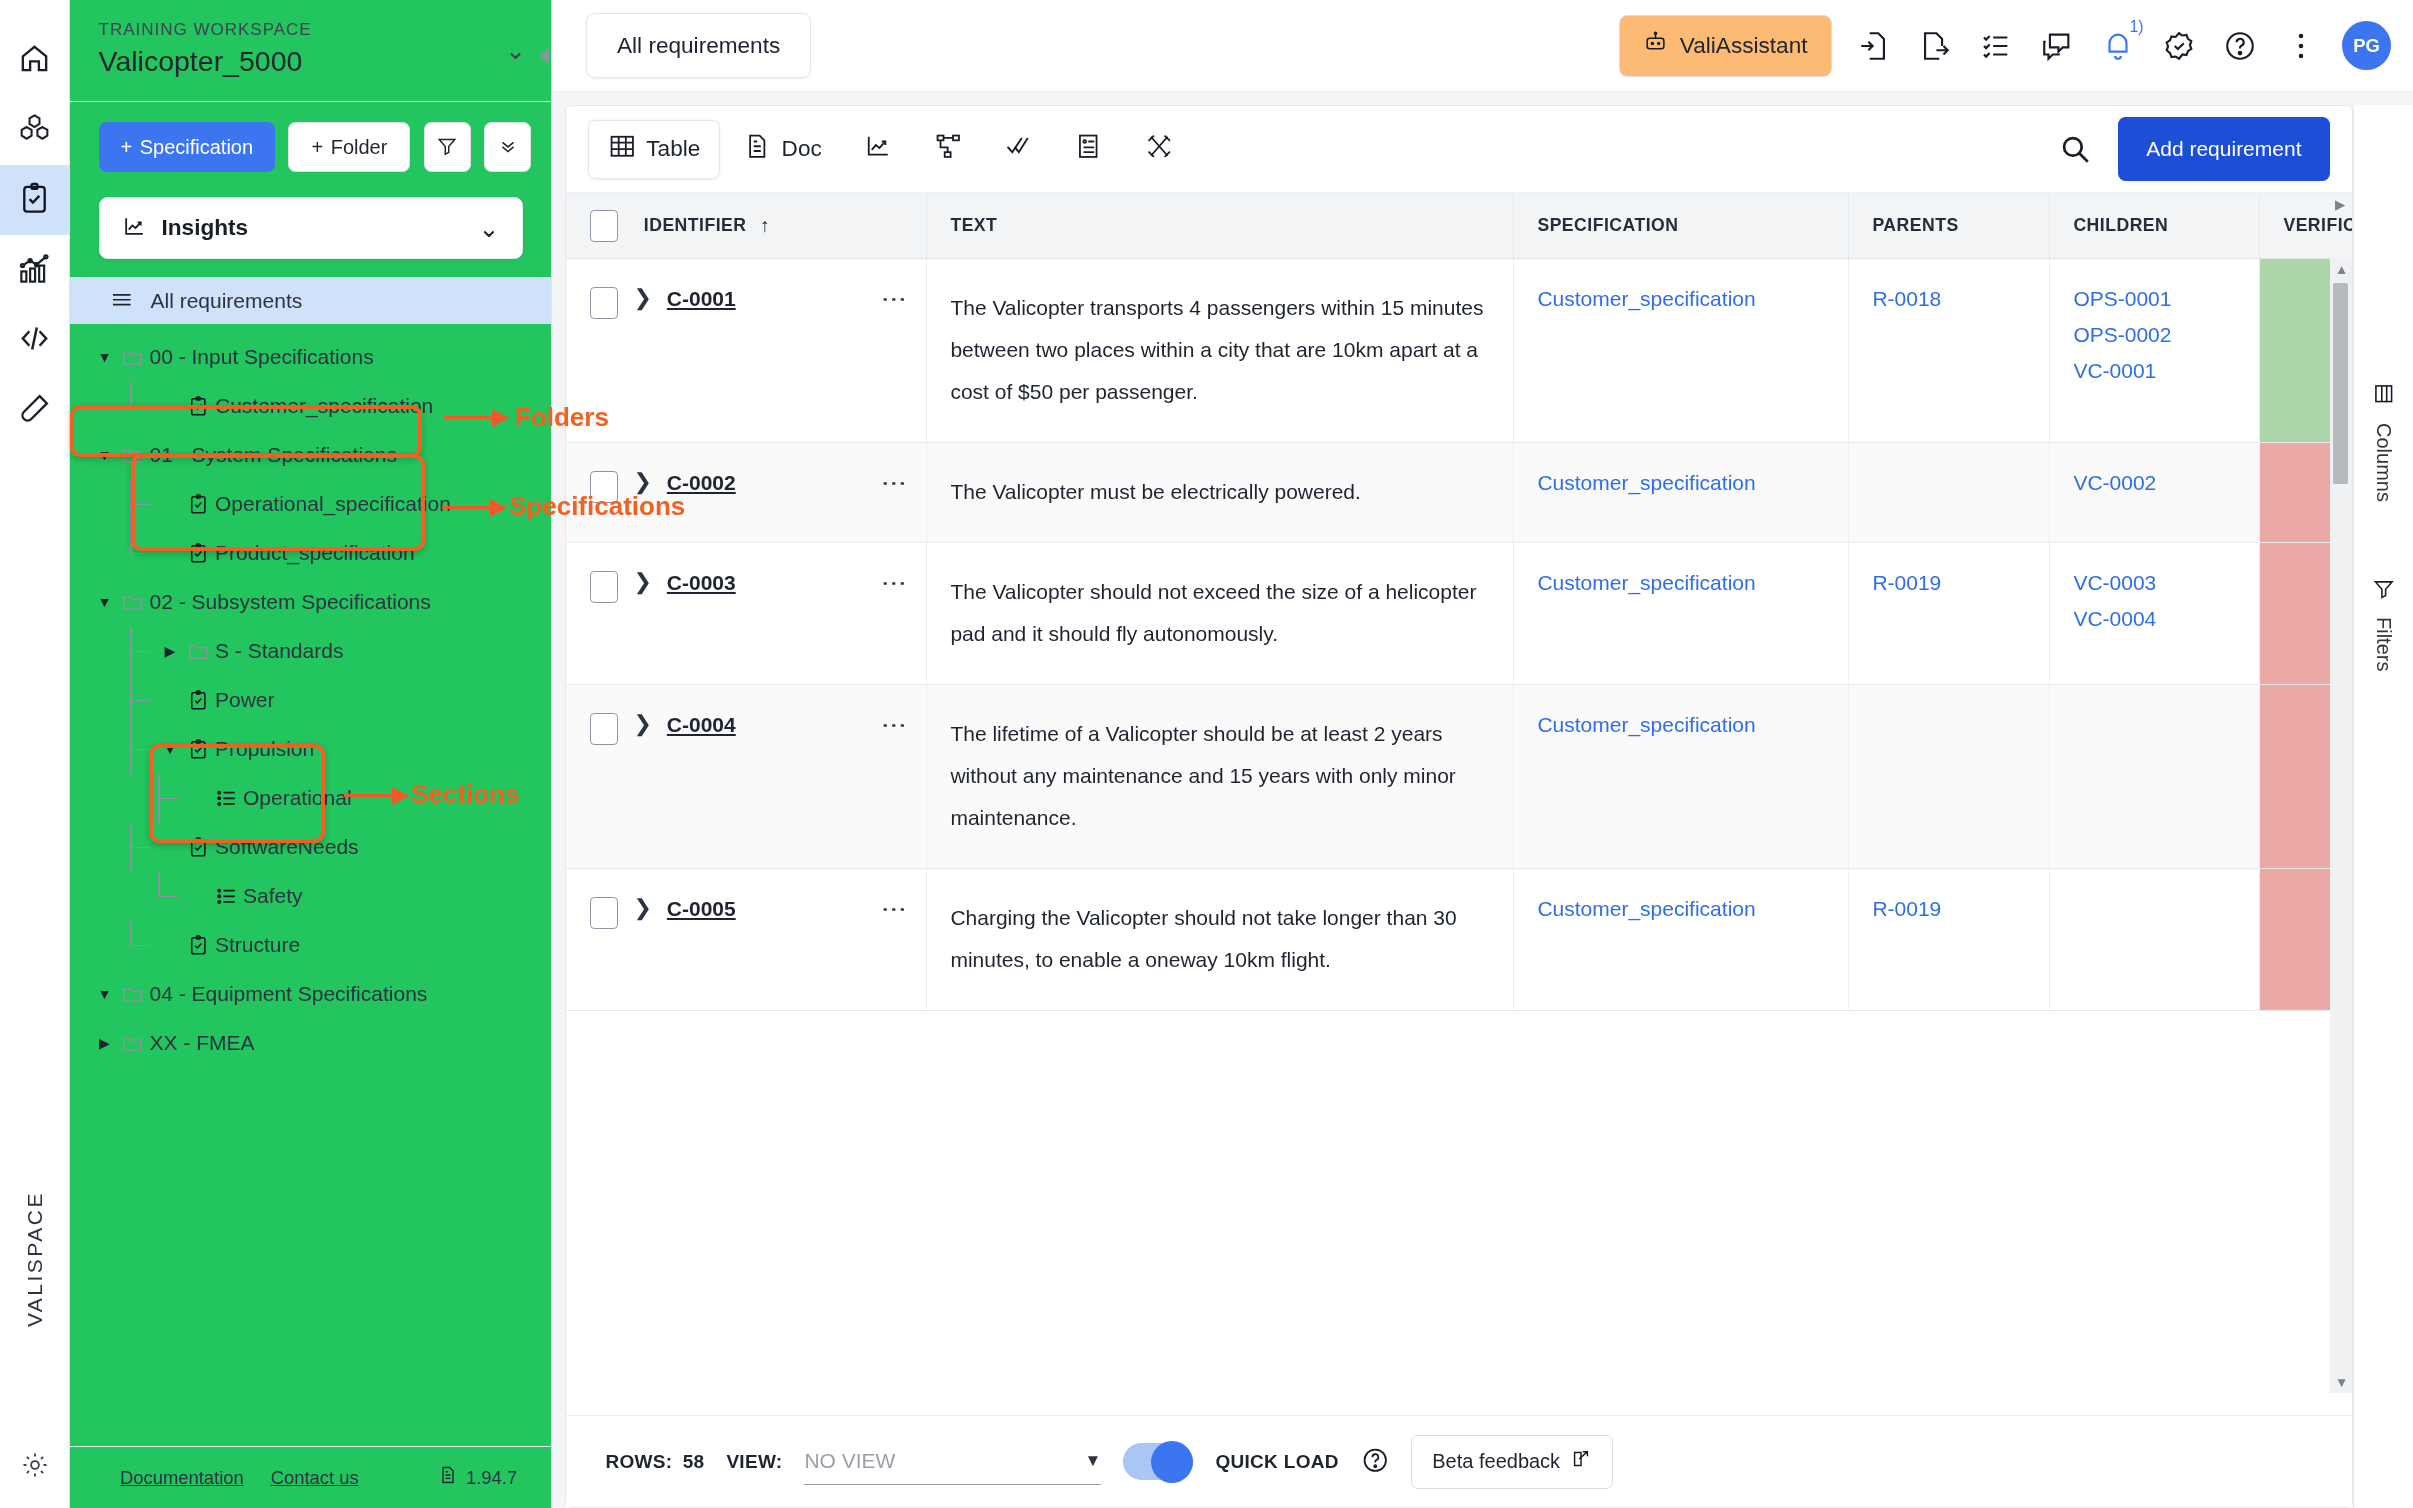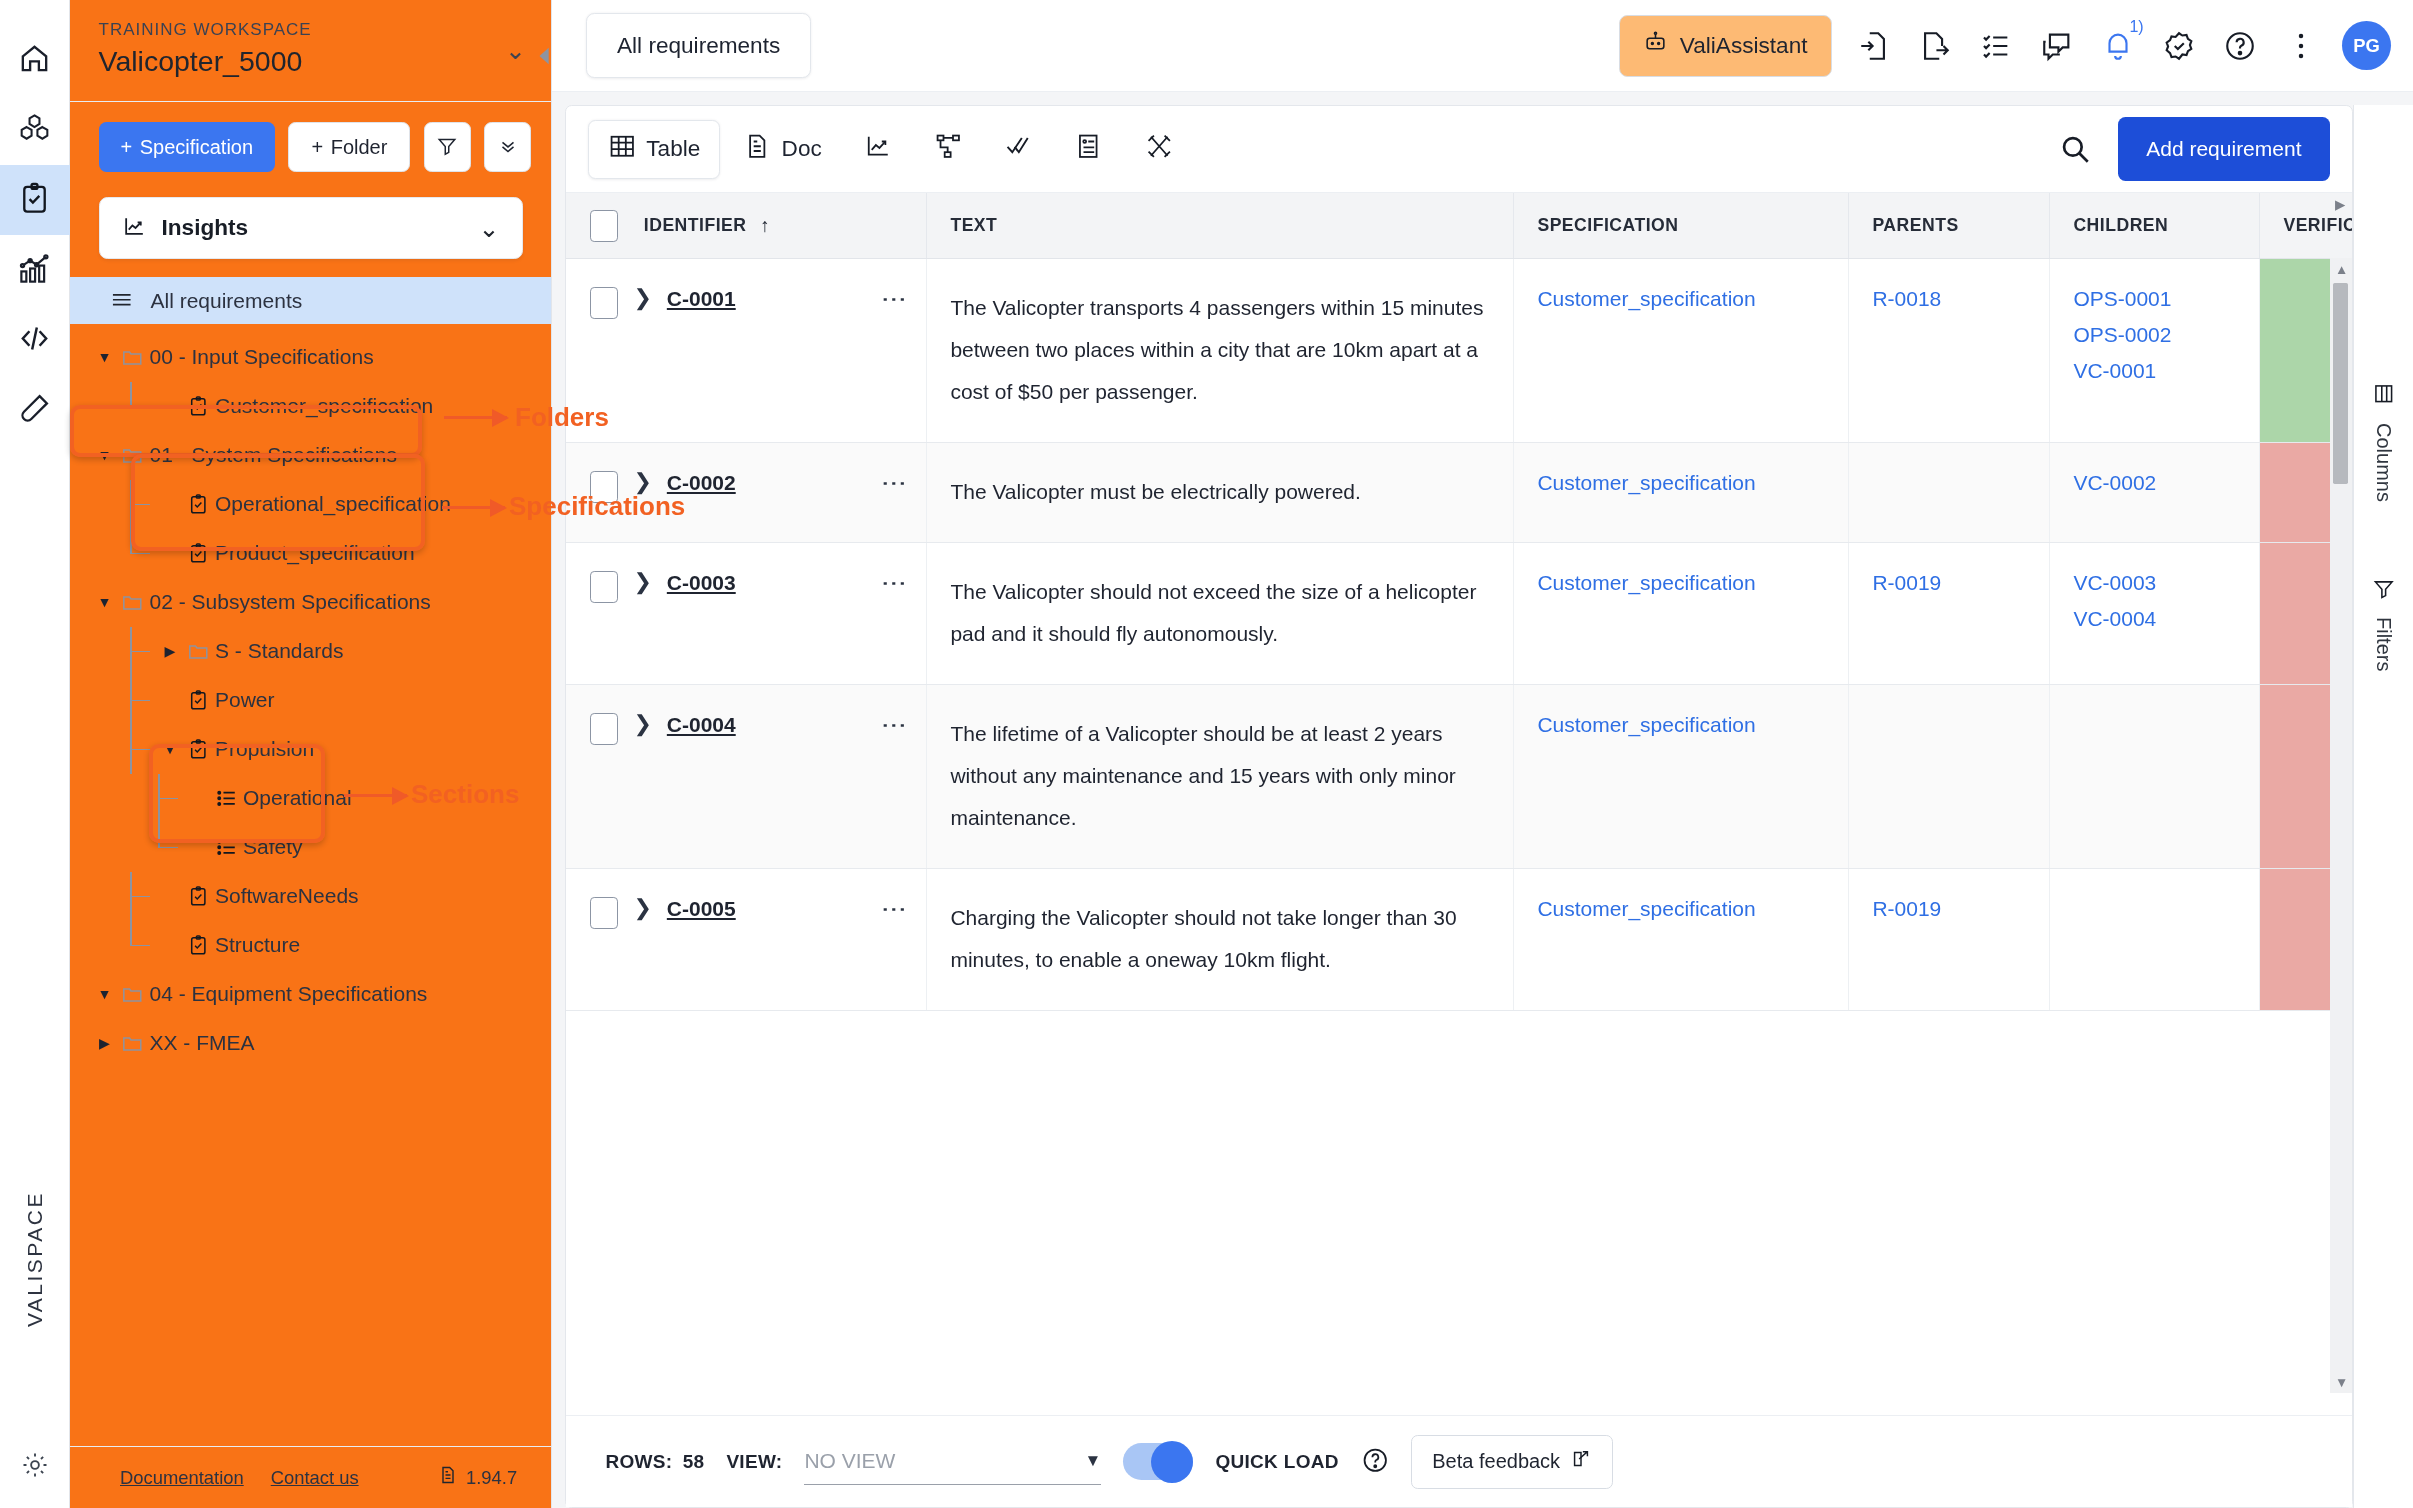--- a/index.html
+++ b/index.html
@@ -27,21 +27,21 @@
   .rail-btn svg { width:35px; height:35px; }
   .rail-bottom { position:absolute; bottom:25px; left:0; width:70px;
                  display:flex; flex-direction:column; align-items:center; gap:22px; }
   .vlogo {
     writing-mode:vertical-rl; transform:rotate(180deg);
     font-size:21px; letter-spacing:2.5px; color:#2d3340; font-weight:400;
     margin-bottom:101px;
   }
 
   
-  .sidebar { width:482px; flex:0 0 482px; background:#f97316; border-right:0.8px solid #e2e5ea;
+  .sidebar { width:482px; flex:0 0 482px; background:#22c55e; border-right:0.8px solid #e2e5ea;
              display:flex; flex-direction:column; position:relative; }
   .ws-head { height:102px; border-bottom:0.8px solid #e9ecf1; padding:20px 25px 0 28.5px;
              display:flex; align-items:flex-start; justify-content:space-between; }
   .ws-label { font-size:17px; letter-spacing:1px; color:#3b4252; font-weight:400; }
   .ws-name { font-size:28.5px; color:#20252e; margin-top:5px; font-weight:400; }
   .chev { color:#3d4350; font-size:25px; line-height:1; margin-top:18.4px; cursor:pointer; }
 
   .side-actions { display:flex; align-items:center; gap:13.4px; padding:20px 0 0 28.5px; }
   .btn-primary { background:#3b76f0; color:#fff; border:none; border-radius:7.5px;
                  height:50px; padding:0 22px; font-size:20px; cursor:pointer;
@@ -446,51 +446,51 @@
             <svg viewBox="0 0 24 24" fill="none" stroke="#12171f" stroke-width="1.8">
               <path d="M9 6h12M9 12h12M9 18h12"></path>
               <circle cx="4.5" cy="6" r="1.2" fill="#12171f"></circle>
               <circle cx="4.5" cy="12" r="1.2" fill="#12171f"></circle>
               <circle cx="4.5" cy="18" r="1.2" fill="#12171f"></circle>
             </svg>
           </div>
           <div class="tlabel">Operational</div>
         </div>
         <div class="trow">
+          <div style="width:52px;flex:0 0 52px;"></div>
+          <div class="elbow">
+            <div class="vfull"></div>
+            <div class="hbar"></div>
+          </div>
+          <div class="tri"></div>
+          <div class="ico">
+            <svg viewBox="0 0 24 24" fill="none" stroke="#12171f" stroke-width="1.6">
+              <rect x="5" y="4" width="14" height="17" rx="2"></rect>
+              <rect x="10" y="2" width="4" height="3.4" rx="1"></rect>
+              <path d="M8.6 12.4l2.3 2.4 4.4-4.6"></path>
+            </svg>
+          </div>
+          <div class="tlabel">SoftwareNeeds</div>
+        </div>
+        <div class="trow">
           <div style="width:80px;flex:0 0 80px;"></div>
           <div class="elbow">
             <div class="vhalf"></div>
             <div class="hbar"></div>
           </div>
           <div class="tri"></div>
           <div class="ico">
             <svg viewBox="0 0 24 24" fill="none" stroke="#12171f" stroke-width="1.8">
               <path d="M9 6h12M9 12h12M9 18h12"></path>
               <circle cx="4.5" cy="6" r="1.2" fill="#12171f"></circle>
               <circle cx="4.5" cy="12" r="1.2" fill="#12171f"></circle>
               <circle cx="4.5" cy="18" r="1.2" fill="#12171f"></circle>
             </svg>
           </div>
           <div class="tlabel">Safety</div>
-        </div>
-        <div class="trow">
-          <div style="width:52px;flex:0 0 52px;"></div>
-          <div class="elbow">
-            <div class="vfull"></div>
-            <div class="hbar"></div>
-          </div>
-          <div class="tri"></div>
-          <div class="ico">
-            <svg viewBox="0 0 24 24" fill="none" stroke="#12171f" stroke-width="1.6">
-              <rect x="5" y="4" width="14" height="17" rx="2"></rect>
-              <rect x="10" y="2" width="4" height="3.4" rx="1"></rect>
-              <path d="M8.6 12.4l2.3 2.4 4.4-4.6"></path>
-            </svg>
-          </div>
-          <div class="tlabel">SoftwareNeeds</div>
         </div>
         <div class="trow">
           <div style="width:52px;flex:0 0 52px;"></div>
           <div class="elbow">
             <div class="vhalf"></div>
             <div class="hbar"></div>
           </div>
           <div class="tri"></div>
           <div class="ico">
             <svg viewBox="0 0 24 24" fill="none" stroke="#12171f" stroke-width="1.6">

